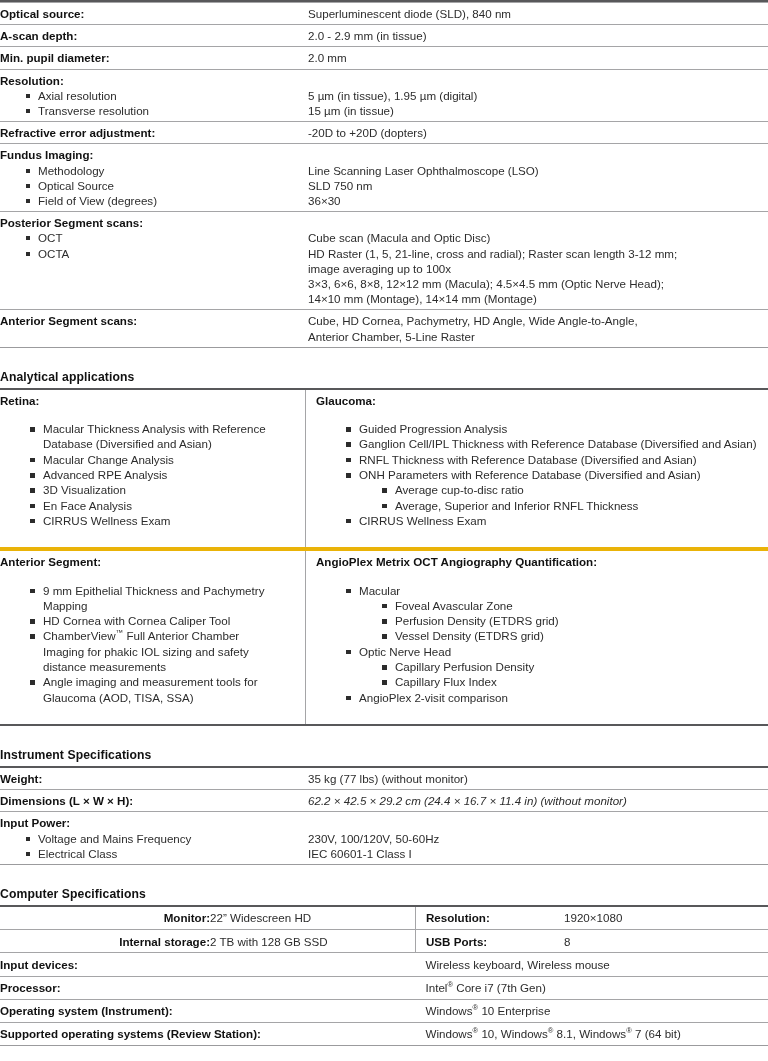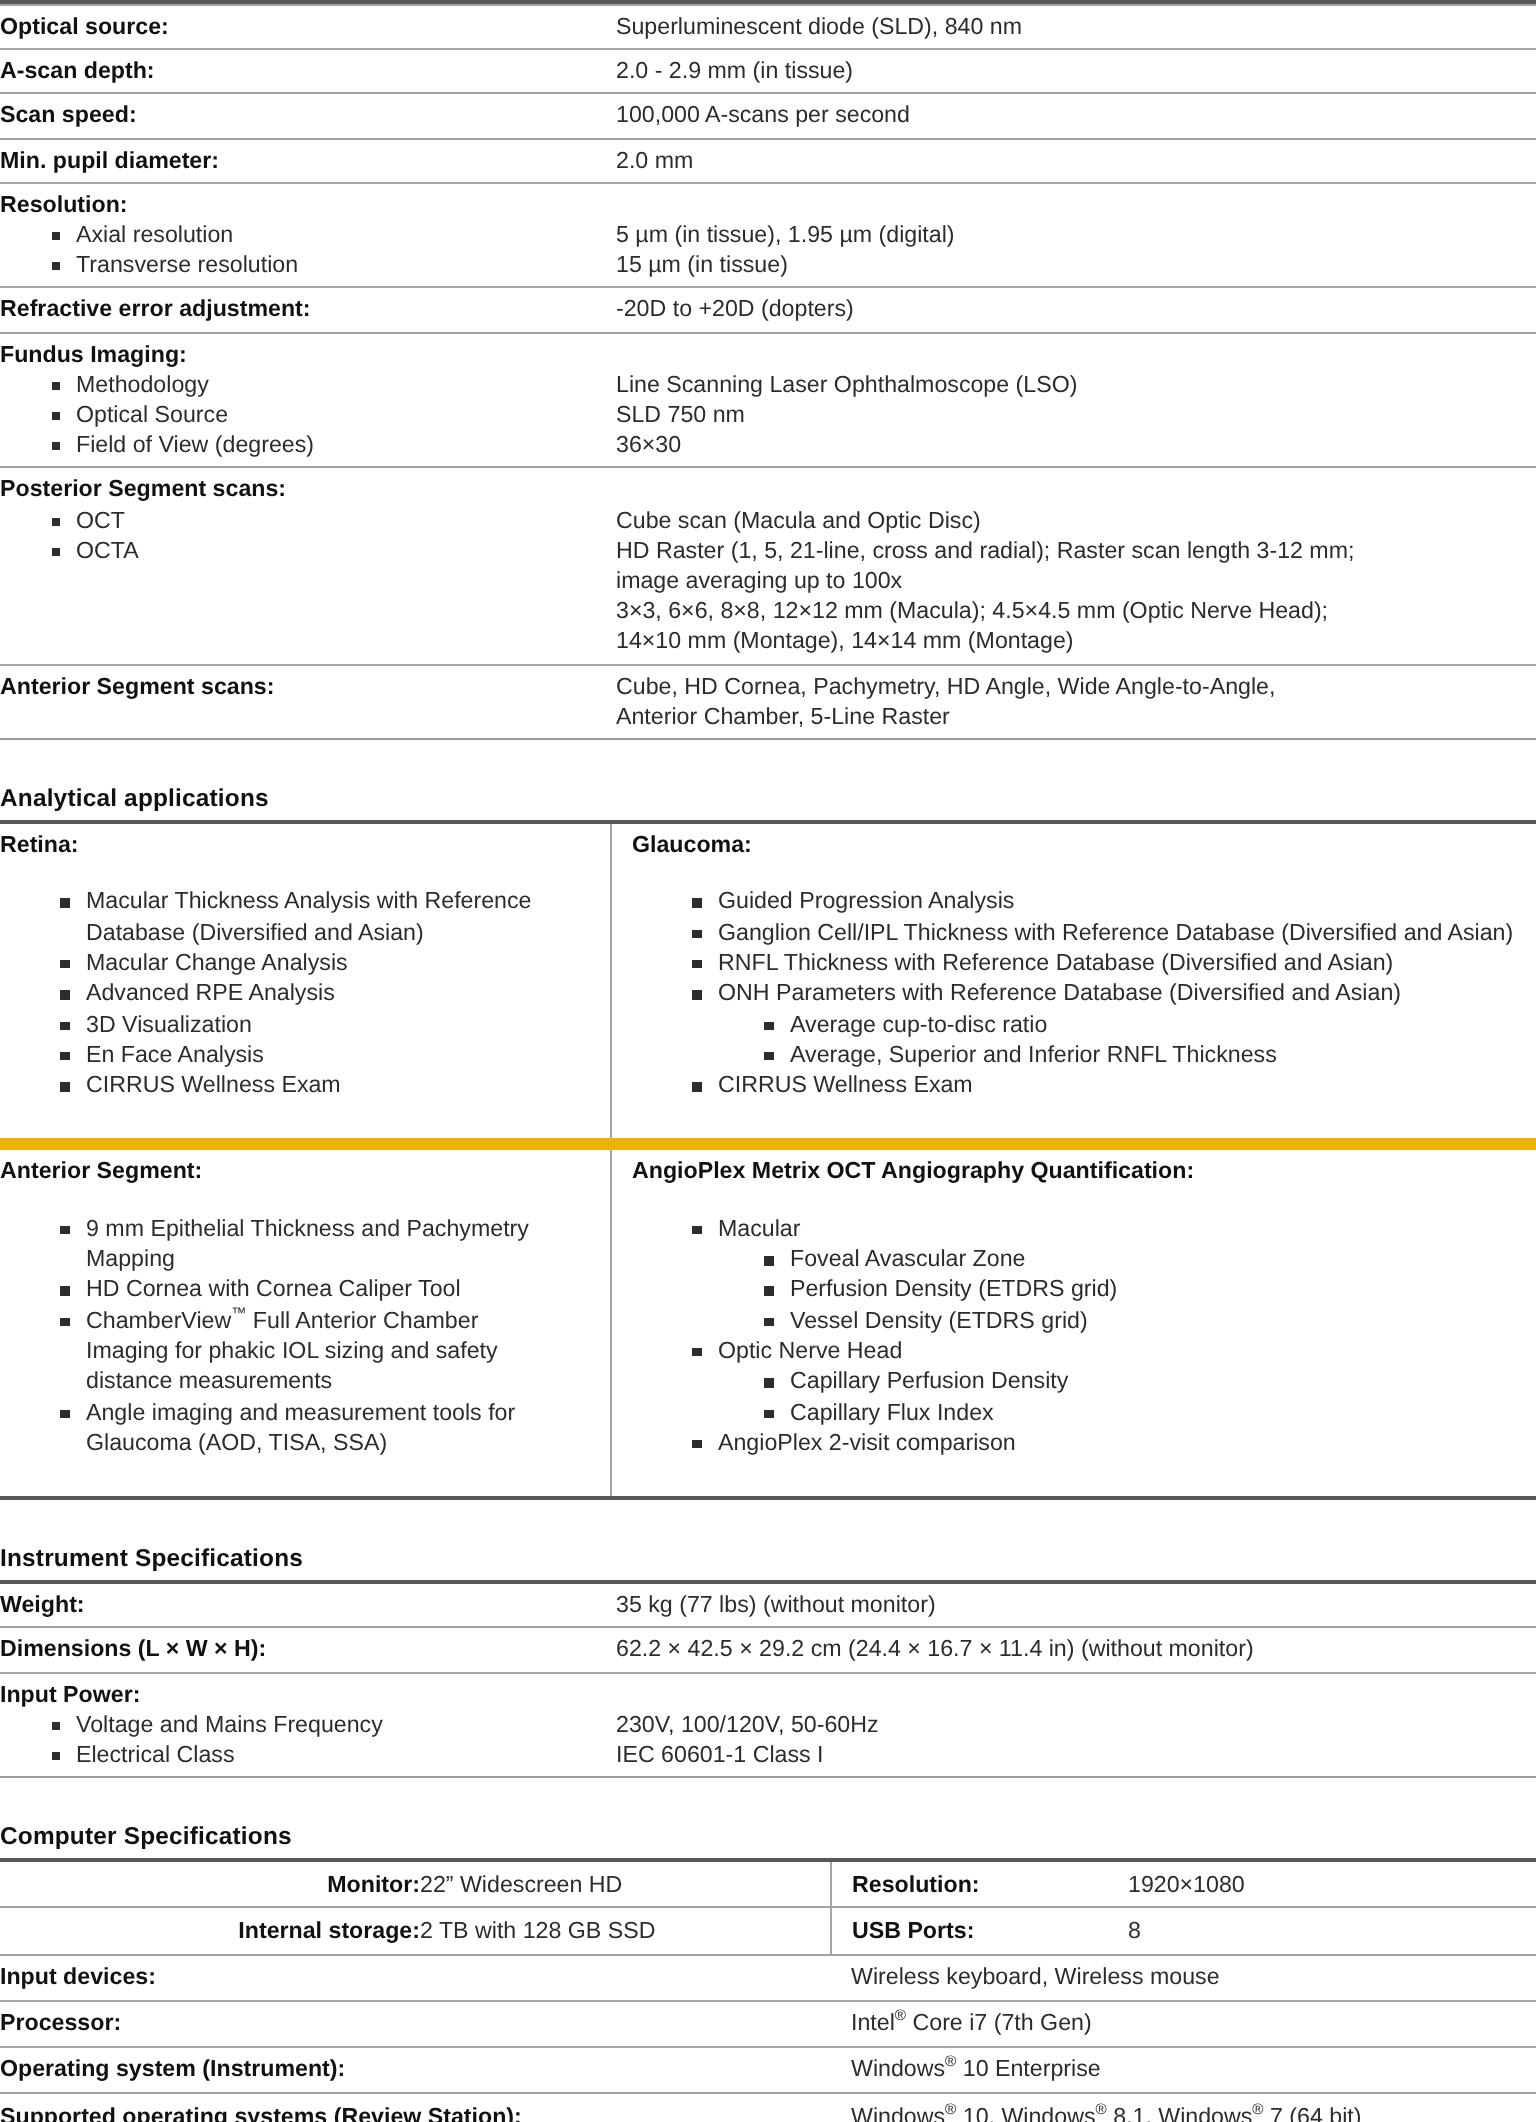--- a/index.html
+++ b/index.html
@@ -105,21 +105,21 @@
     table-layout: fixed;
   }
   .analytic td {
     vertical-align: top;
     font-size: 11.6px;
     line-height: 15.3px;
     padding: 3px 0 6px 0;
   }
   .analytic td.left  { width: 295px; padding-right: 10px; }
   .analytic td.right { width: 473px; padding-left: 10px; border-left: 1px solid #a5a5a7; }
-  .analytic tr.divided > td { border-top: 6px solid #eab308; }
+  .analytic tr.divided > td { border-top: 4px solid #eab308; }
   .cat-title {
     font-weight: bold;
     color: #111111;
     display: block;
     margin-bottom: 1px;
   }
   ul.lvl1 {
     list-style: none;
     margin: 13px;
     padding: 0 0 0 16px;
@@ -178,43 +178,39 @@
   .comp-table tr.divided > td { border-top: 1px solid #a5a5a7; }
   .c1 { width: 210px; text-align: right; }
   .c2 { width: 205px; }
   .c3 { width: 138px; padding-left: 10px !important; border-left: 1px solid #a5a5a7; }
   .c4 { width: 215px; }
   .cfull-k { width: 415px; }
   .cfull-v { width: 353px; padding-left: 10px !important; }
 
   .gap-lg { height: 22px; }
   .sup { font-size: 7.6px; vertical-align: super; line-height: 0; }
-  .nowrap { white-space: nowrap; }
+  .nowrap { white-space: nowrap; font-style: italic; }
 </style>
 </head>
 <body>
 
 <div class="page">
 
   <div>
     <div class="rule-heavy"></div>
 
     <table class="spec-table">
       <tbody>
         <tr class="divided">
           <td class="lbl">Optical source:</td>
           <td class="val">Superluminescent diode (SLD), 840 nm</td>
         </tr>
         <tr class="divided">
           <td class="lbl">A-scan depth:</td>
           <td class="val">2.0 - 2.9 mm (in tissue)</td>
-        </tr>
-        <tr class="divided">
-          <td class="lbl">Scan speed:</td>
-          <td class="val">100,000 A-scans per second</td>
         </tr>
         <tr class="divided">
           <td class="lbl">Min. pupil diameter:</td>
           <td class="val">2.0 mm</td>
         </tr>
 
         <tr class="divided">
           <td>
             <span class="sub-head">Resolution:</span>
             <ul class="blist">

